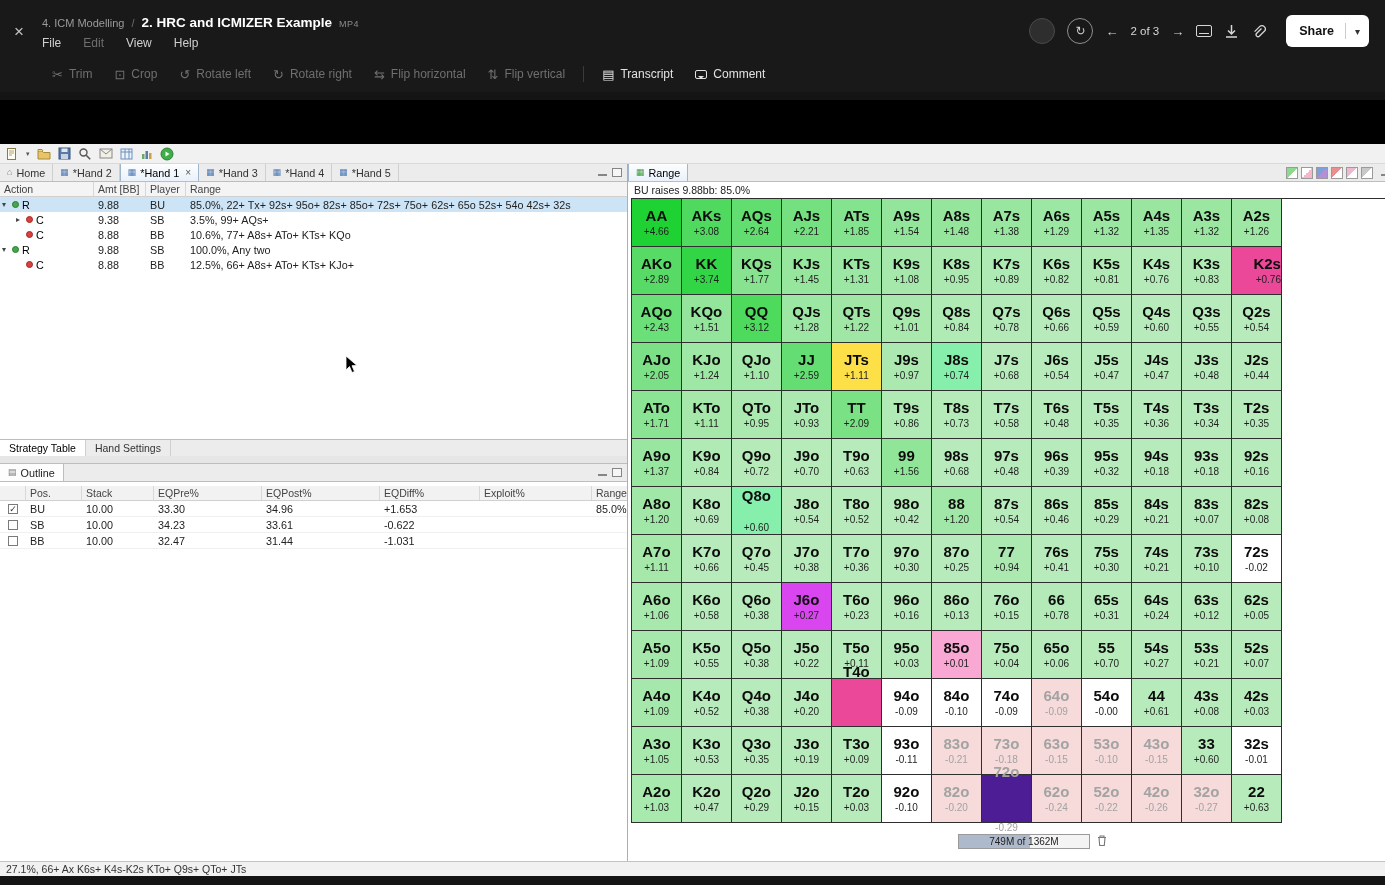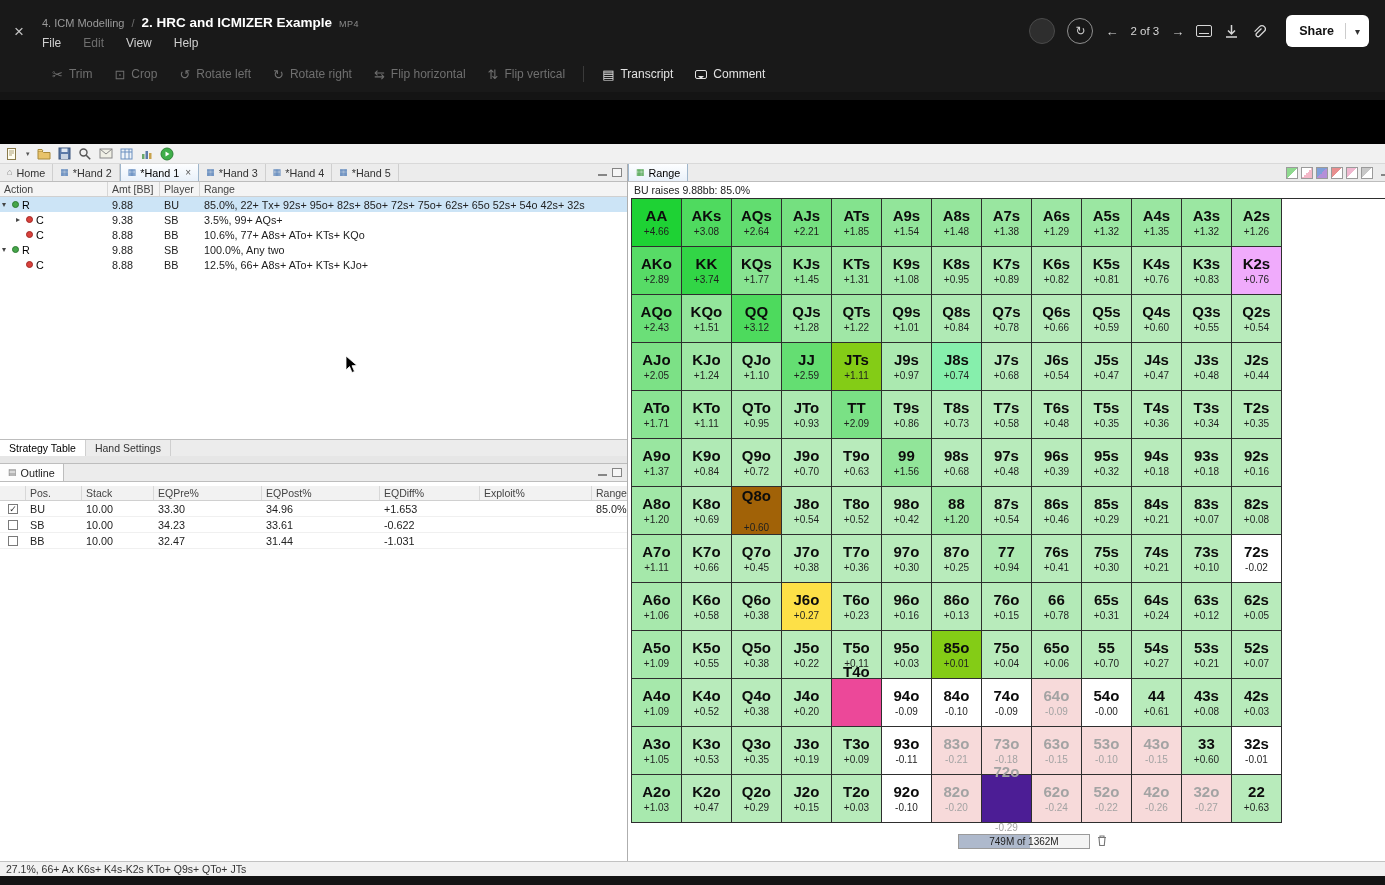--- a/index.html
+++ b/index.html
@@ -68,21 +68,21 @@
   .etico.green { color:#3f9d3f; }
   .etico.gray { color:#777; }
   .etx { font-size:10px; color:#555; margin-left:2px; cursor:pointer; }
   .etabs-fill { flex:1; }
   .wb { width:10px; height:9px; border:1px solid #858585; display:inline-block; align-self:center; margin-right:5px; cursor:pointer; background:#f6f6f6; }
   .wb.min { border:none; border-bottom:2px solid #858585; height:7px; width:9px; background:none; }
 
   
   .atable-hd { height:15px; background:#f4f4f4; border-bottom:1px solid #d0d0d0; display:flex; align-items:center; }
   .ath { font-size:10.5px; color:#444; padding-left:4px; border-right:1px solid #d6d6d6; height:100%; display:flex; align-items:center; }
-  .c0 { width:108px; } .c1 { width:52px; } .c2 { width:40px; } .c3 { flex:1; border-right:none; }
+  .c0 { width:94px; } .c1 { width:52px; } .c2 { width:40px; } .c3 { flex:1; border-right:none; }
   .atr { height:15px; display:flex; align-items:center; cursor:default; }
   .atr.sel { background:#cce4f6; }
   .atc { font-size:10.8px; color:#222; padding-left:4px; overflow:hidden; white-space:nowrap; }
   .atc.c0 { display:flex; align-items:center; padding-left:2px; }
   .expander { width:9px; font-size:8px; color:#444; display:inline-block; }
   .dot { width:7px; height:7px; border-radius:50%; display:inline-block; margin:0 3px 0 1px; }
   .dot.green { background:#46a64a; border:1px solid #2d7a31; }
   .dot.red { background:#d9413c; border:1px solid #a32622; }
   .alet { font-size:10.8px; color:#000; }
   .lp-spacer { flex:1; }
@@ -554,21 +554,21 @@
               <div class="gev">+0.81</div>
             </div>
             <div class="gcell g" style="background: rgb(180, 235, 184);">
               <div class="ghand">K4s</div>
               <div class="gev">+0.76</div>
             </div>
             <div class="gcell g" style="background: rgb(177, 234, 181);">
               <div class="ghand">K3s</div>
               <div class="gev">+0.83</div>
             </div>
-            <div class="gcell g" style="background: #f0abfc;">
+            <div class="gcell g" style="background: #ec4899; align-items: flex-end;">
               <div class="ghand">K2s</div>
               <div class="gev">+0.76</div>
             </div>
             <div class="gcell g" style="background: rgb(107, 223, 120);">
               <div class="ghand">AQo</div>
               <div class="gev">+2.43</div>
             </div>
             <div class="gcell g" style="background: rgb(147, 229, 155);">
               <div class="ghand">KQo</div>
               <div class="gev">+1.51</div>
@@ -626,21 +626,21 @@
               <div class="gev">+1.24</div>
             </div>
             <div class="gcell g" style="background: rgb(165, 232, 171);">
               <div class="ghand">QJo</div>
               <div class="gev">+1.10</div>
             </div>
             <div class="gcell g" style="background: rgb(100, 222, 114);">
               <div class="ghand">JJ</div>
               <div class="gev">+2.59</div>
             </div>
-            <div class="gcell g" style="background: #84cc16; text-align: right;">
+            <div class="gcell g" style="background: #fde047; text-align: right;">
               <div class="ghand">JTs</div>
               <div class="gev">+1.11</div>
             </div>
             <div class="gcell g" style="background: rgb(171, 233, 176);">
               <div class="ghand">J9s</div>
               <div class="gev">+0.97</div>
             </div>
             <div class="gcell g" style="background: #86efac;">
               <div class="ghand">J8s</div>
               <div class="gev">+0.74</div>
@@ -774,21 +774,21 @@
               <div class="gev">+0.16</div>
             </div>
             <div class="gcell g" style="background: rgb(161, 231, 167);">
               <div class="ghand">A8o</div>
               <div class="gev">+1.20</div>
             </div>
             <div class="gcell g" style="background: rgb(183, 235, 187);">
               <div class="ghand">K8o</div>
               <div class="gev">+0.69</div>
             </div>
-            <div class="gcell g" style="background: #a16207; gap: 16px;">
+            <div class="gcell g" style="background: #86efac; gap: 16px;">
               <div class="ghand">Q8o</div>
               <div class="gev">+0.60</div>
             </div>
             <div class="gcell g" style="background: rgb(184, 235, 187);">
               <div class="ghand">J8o</div>
               <div class="gev">+0.54</div>
             </div>
             <div class="gcell g" style="background: rgb(184, 235, 187);">
               <div class="ghand">T8o</div>
               <div class="gev">+0.52</div>
@@ -882,21 +882,21 @@
               <div class="gev">+1.06</div>
             </div>
             <div class="gcell g" style="background: rgb(184, 235, 187);">
               <div class="ghand">K6o</div>
               <div class="gev">+0.58</div>
             </div>
             <div class="gcell g" style="background: rgb(184, 235, 187);">
               <div class="ghand">Q6o</div>
               <div class="gev">+0.38</div>
             </div>
-            <div class="gcell g" style="background: #fde047;">
+            <div class="gcell g" style="background: #d946ef;">
               <div class="ghand">J6o</div>
               <div class="gev">+0.27</div>
             </div>
             <div class="gcell g" style="background: rgb(184, 235, 187);">
               <div class="ghand">T6o</div>
               <div class="gev">+0.23</div>
             </div>
             <div class="gcell g" style="background: rgb(184, 235, 187);">
               <div class="ghand">96o</div>
               <div class="gev">+0.16</div>
@@ -946,21 +946,21 @@
               <div class="gev">+0.22</div>
             </div>
             <div class="gcell g" style="background: rgb(184, 235, 187);">
               <div class="ghand">T5o</div>
               <div class="gev">+0.11</div>
             </div>
             <div class="gcell g" style="background: rgb(184, 235, 187);">
               <div class="ghand">95o</div>
               <div class="gev">+0.03</div>
             </div>
-            <div class="gcell g" style="background: #84cc16;">
+            <div class="gcell g" style="background: #f9a8d4;">
               <div class="ghand">85o</div>
               <div class="gev">+0.01</div>
             </div>
             <div class="gcell g" style="background: rgb(184, 235, 187);">
               <div class="ghand">75o</div>
               <div class="gev">+0.04</div>
             </div>
             <div class="gcell g" style="background: rgb(184, 235, 187);">
               <div class="ghand">65o</div>
               <div class="gev">+0.06</div>

